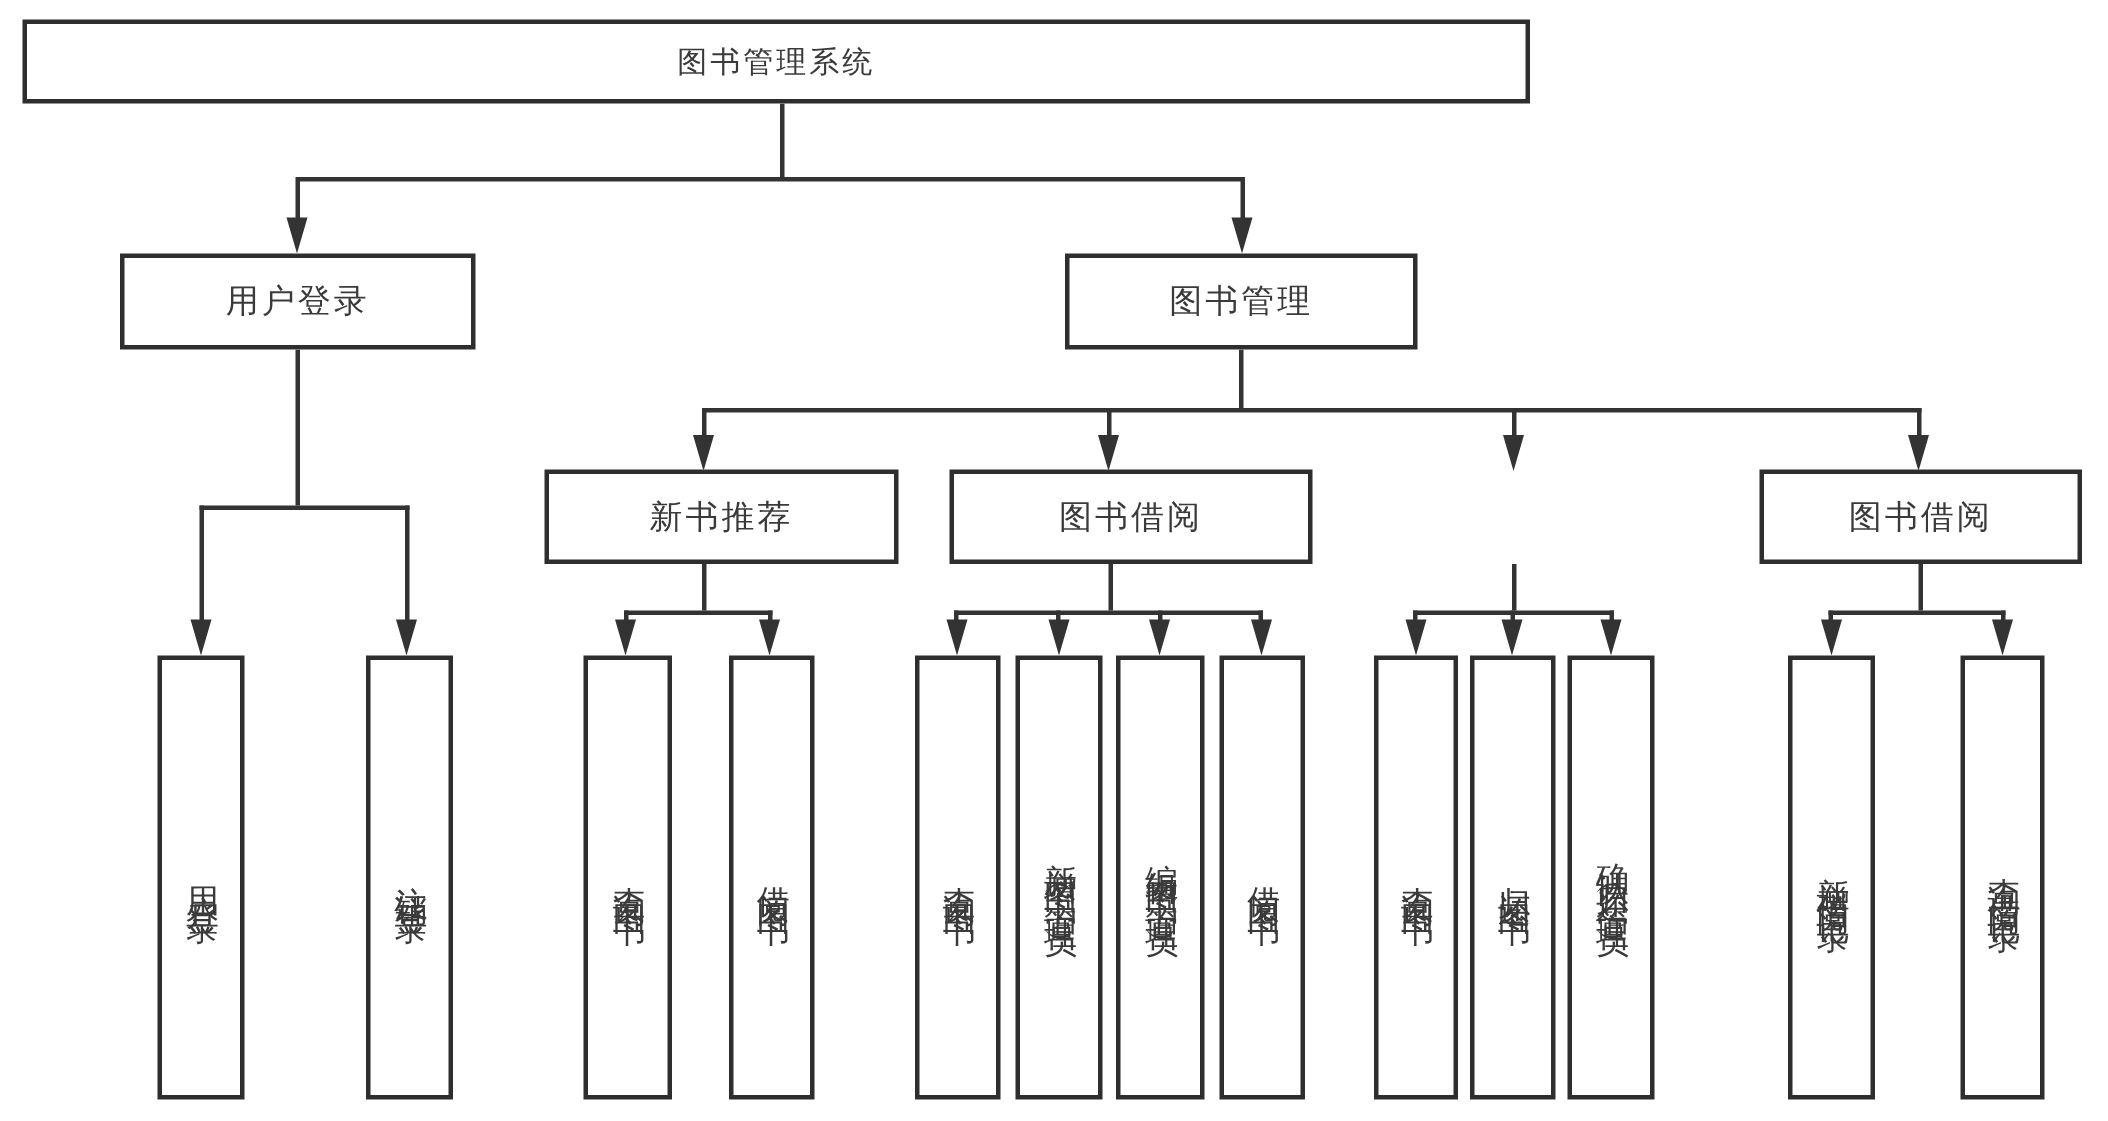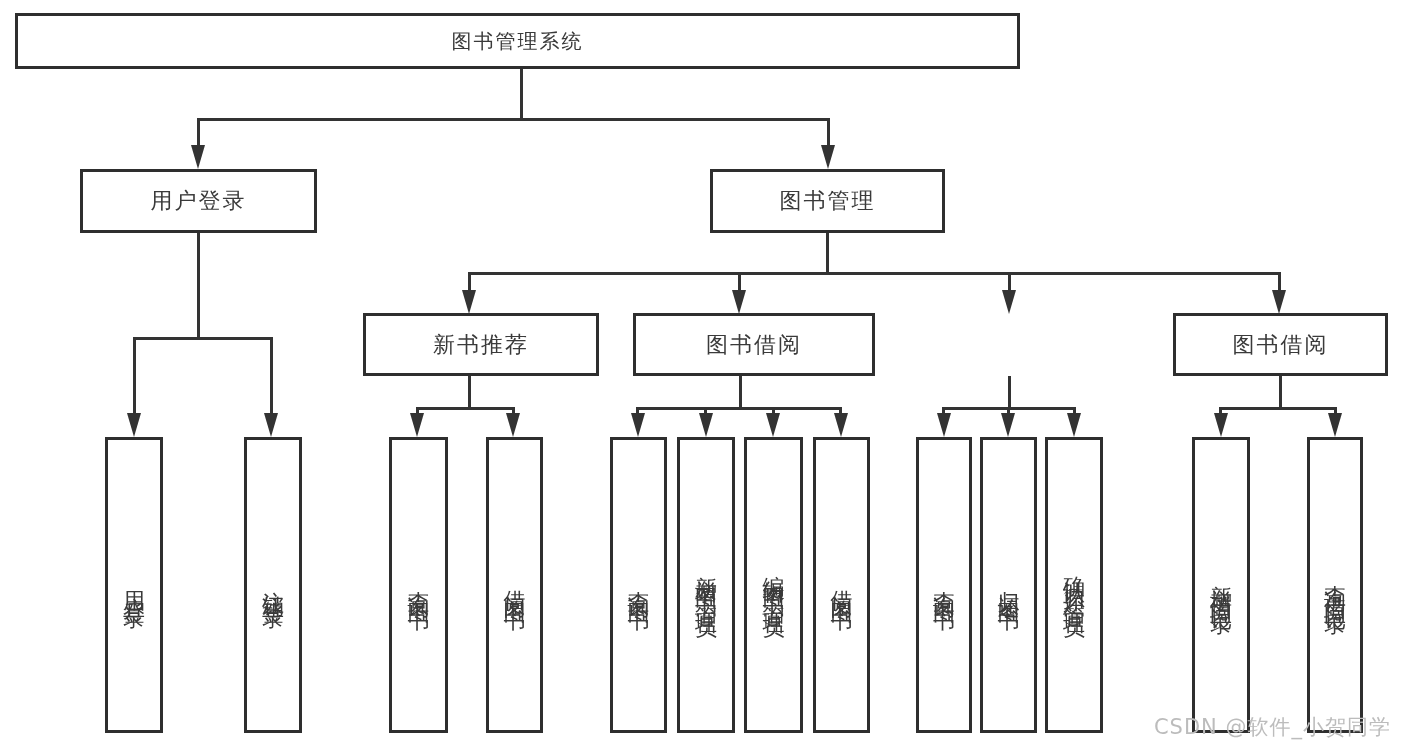--- a/index.html
+++ b/index.html
@@ -187,15 +187,14 @@
     <span>确认归还（管理员）</span>
   </div>
 
   <div class="box vbox" style="left:1192px; top:437px; width:58px; height:296px;">
     <span>新增借阅记录</span>
   </div>
   <div class="box vbox" style="left:1307px; top:437px; width:56px; height:296px;">
     <span>查询借阅记录</span>
   </div>
 
-  <div class="watermark">CSDN @软件_小贺同学</div>
 
 </div>
 
 </body></html>

